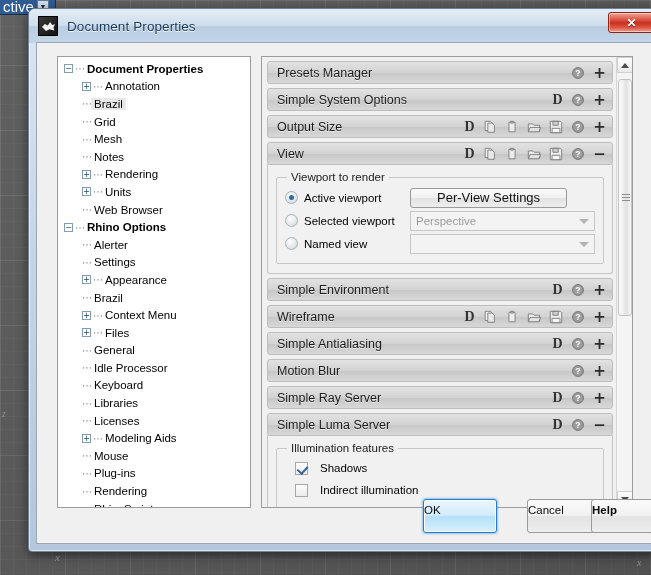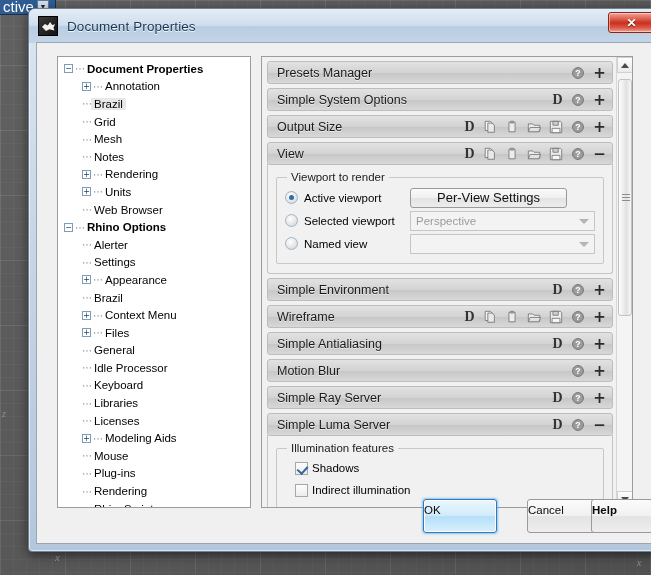--- a/index.html
+++ b/index.html
@@ -264,21 +264,21 @@
     width: 13px; height: 13px;
     border: 1px solid #a7a7a7;
     background: linear-gradient(to bottom,#fdfdfd,#ececec);
     flex:0 0 auto; position: relative; cursor: pointer;
   }
   .cbox.on::after{
     content:""; position:absolute; left:3px; top:1px;
     width:5px;height:8px;border:solid #31659c;
     border-width:0 2px 2px 0; transform:rotate(42deg);
   }
-  .cblabel{ font-size:11.5px; color:#000; margin-left:4px; }
+  .cblabel{ font-size:11.5px; color:#000; margin-left:12px; }
 
   
   #vscroll {
     position: absolute; right: 0; top: 0;
     width: 16px; height: 100%;
     background: #f4f4f4;
     border-left: 1px solid #d7d7d7;
   }
   .sbtn {
     height: 16px; width: 16px;

